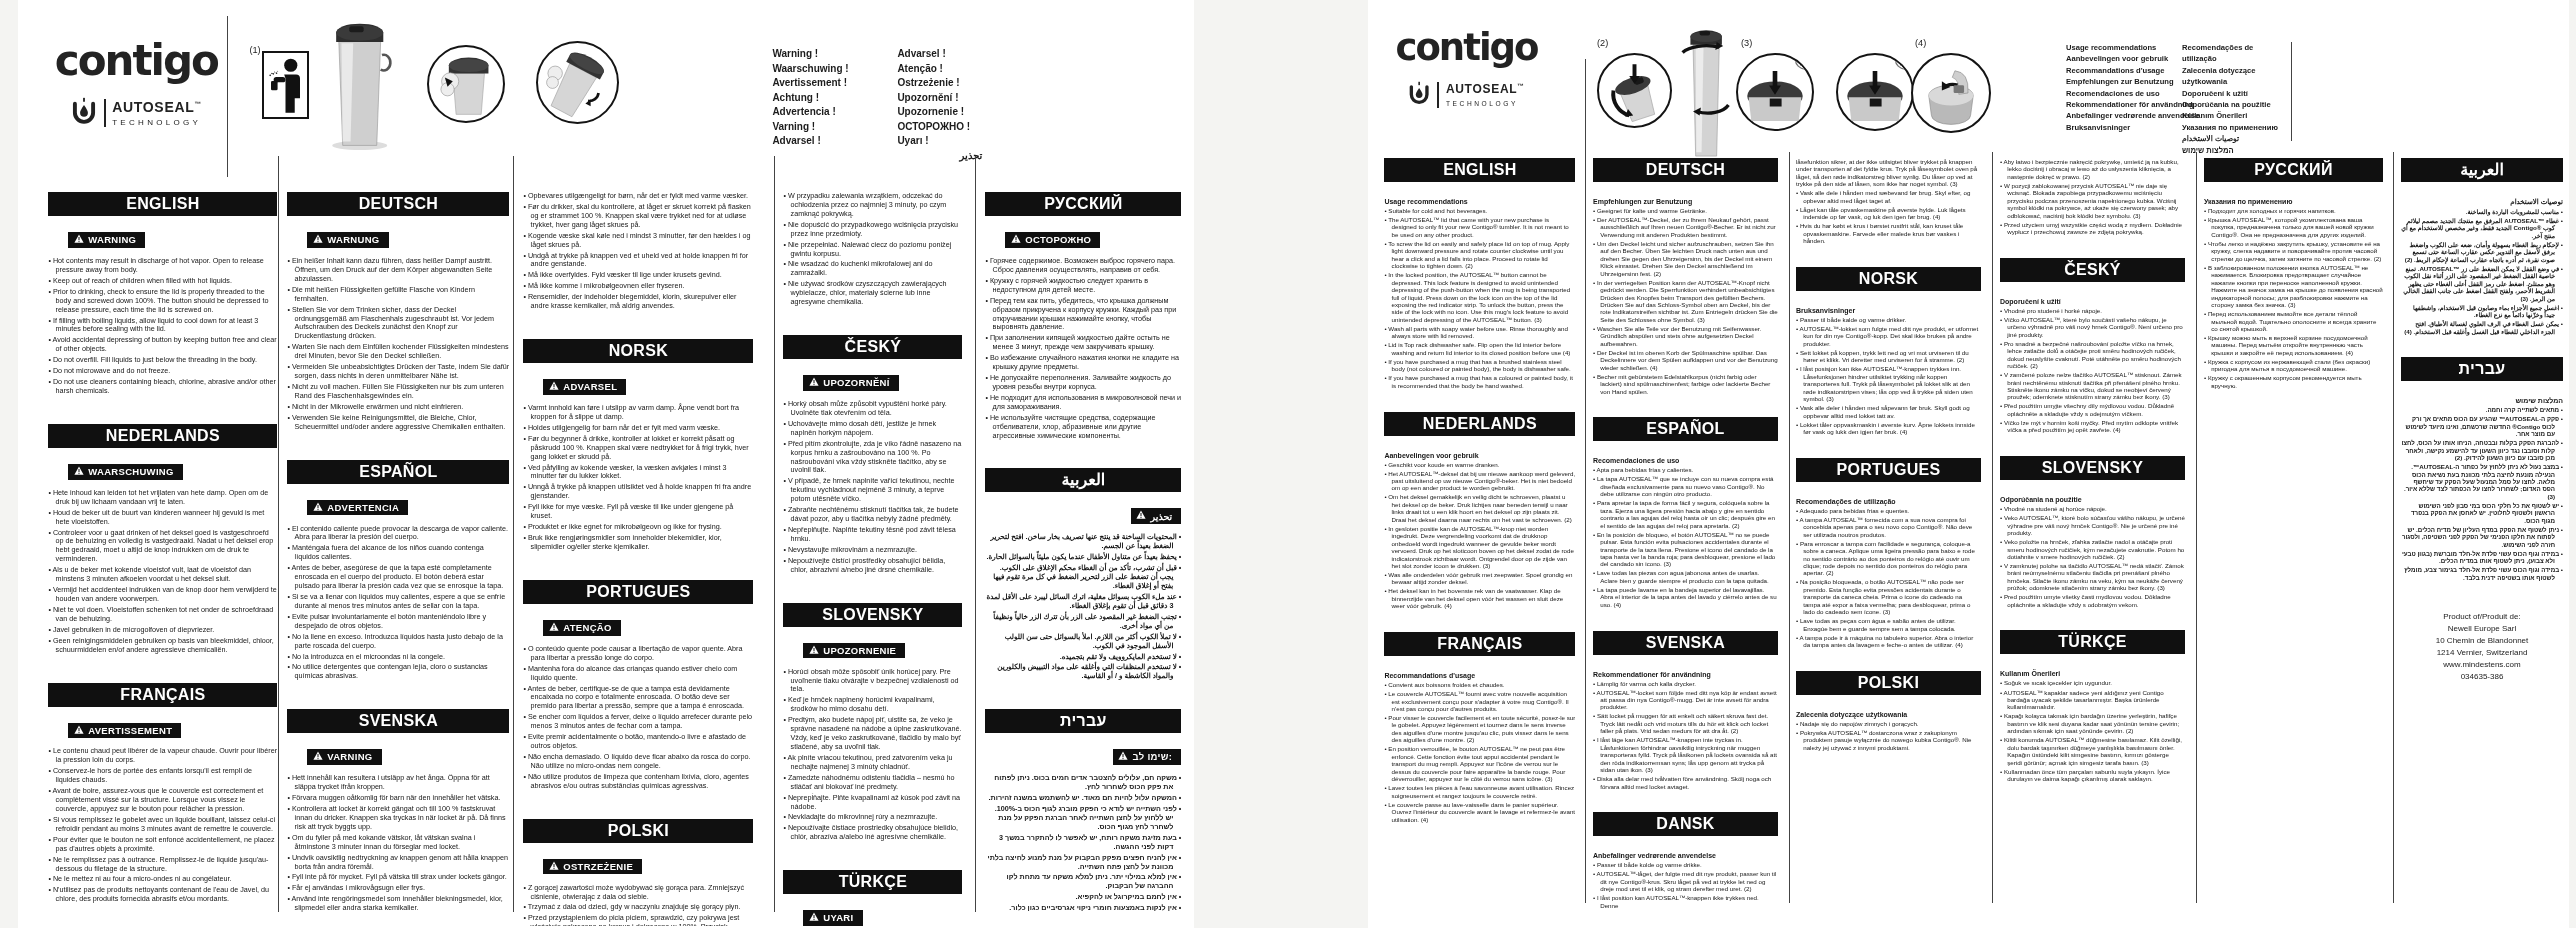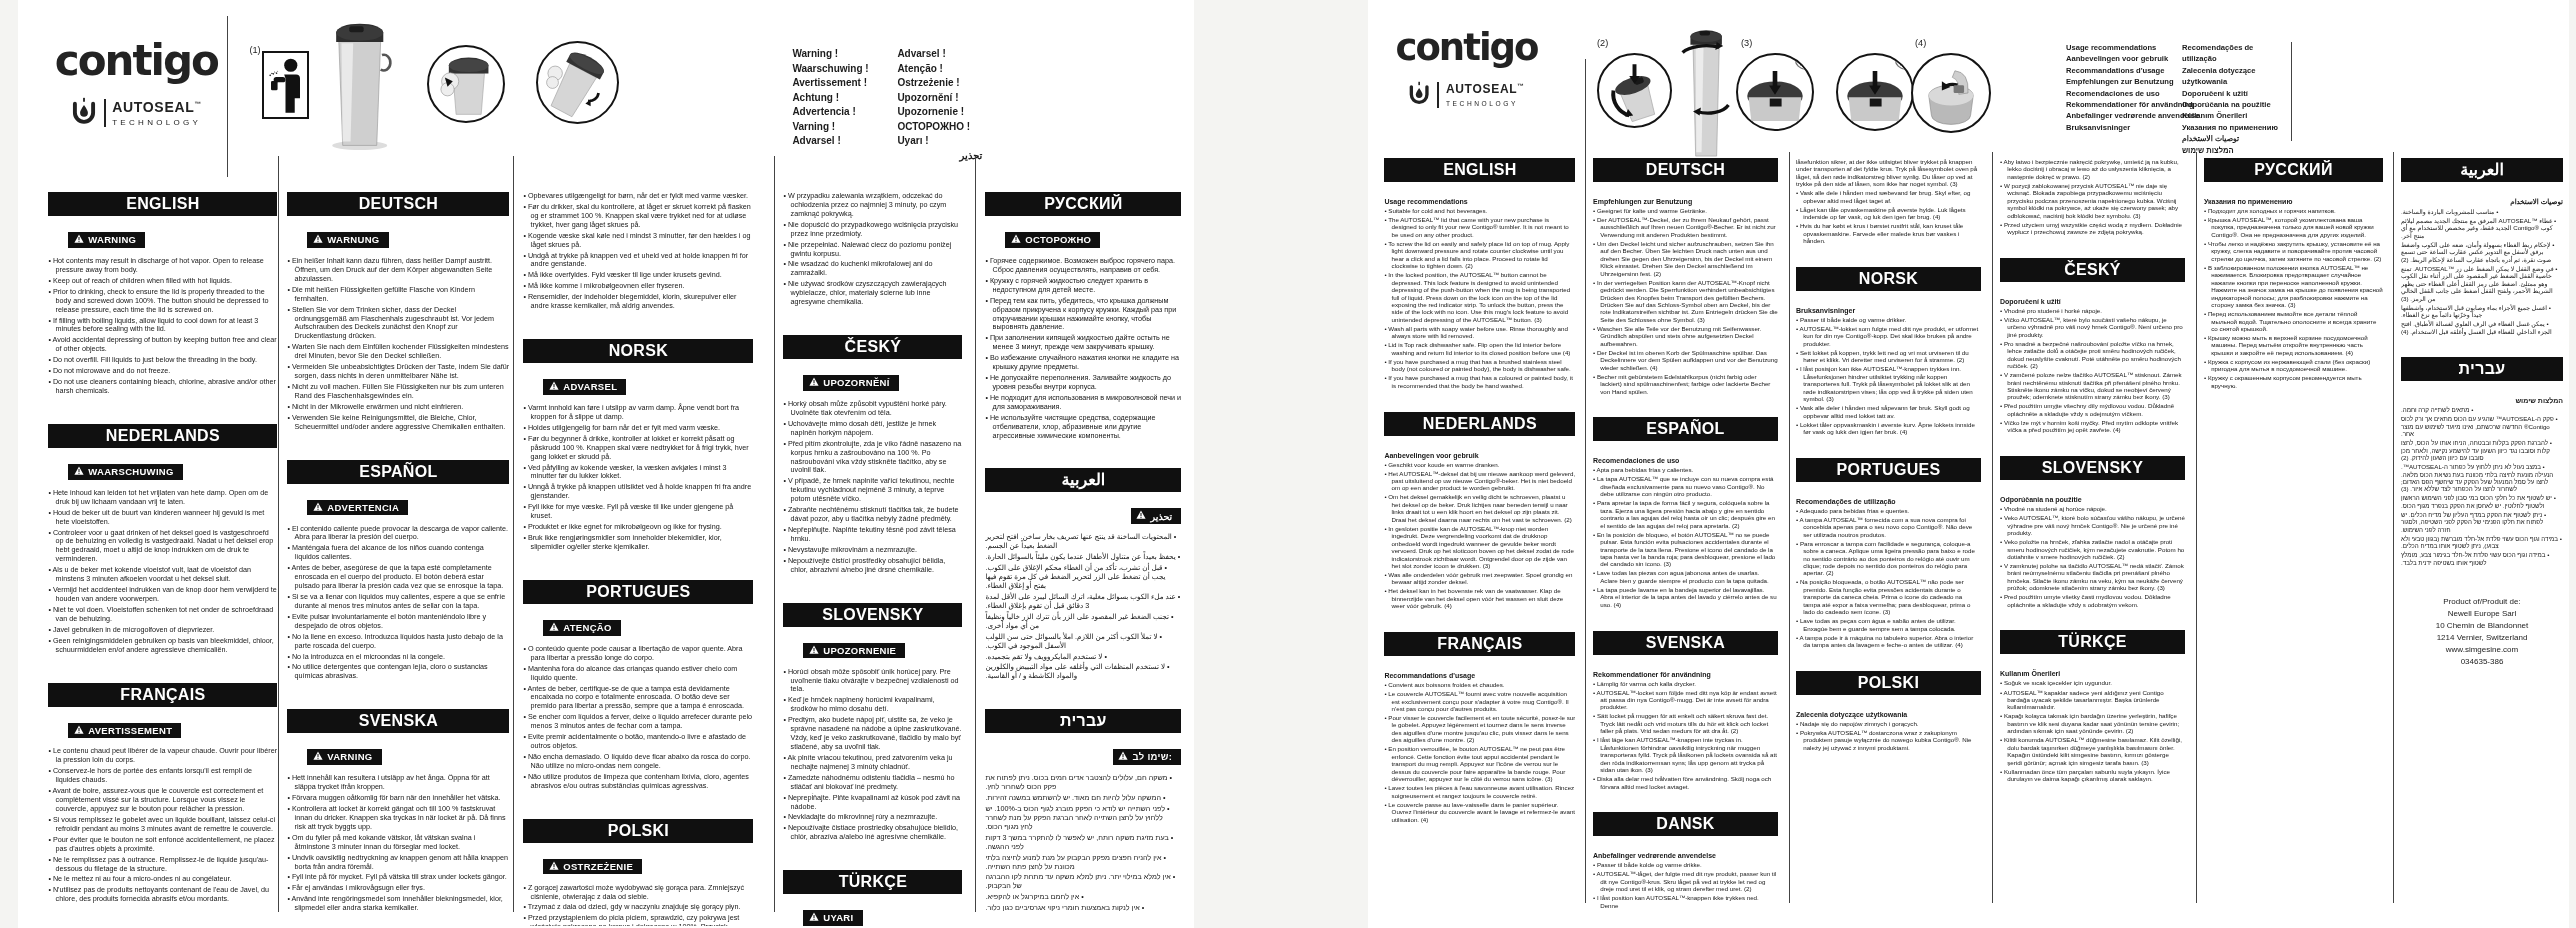--- a/index.html
+++ b/index.html
@@ -26,21 +26,21 @@
   .hbar{background:#101010;color:#fff;font-weight:bold;text-align:center;
         font-size:16px;line-height:24px;height:24px;letter-spacing:0.3px;margin-bottom:16px;}
   .warnline{margin-bottom:9.2px;margin-left:20px;}
   .warnbox{display:inline-flex;align-items:center;gap:4.6px;background:#101010;color:#fff;
            font-weight:bold;font-size:9.5px;padding:2px 9.2px 2.6px 5.3px;letter-spacing:0.3px;}
   .sec{margin-bottom:28px;}
   #page-right .sec{margin-bottom:22.3px;}
   .b{font-size:7.2px;line-height:1.24;padding-left:7.2px;text-indent:-7.2px;margin-bottom:2px;}
   .b::before{content:"•  ";}
   #page-right .b{font-size:6.2px;line-height:1.2;margin-bottom:1.6px;}
-  .rtl .b{direction:rtl;text-align:left;padding-left:0;padding-right:8px;text-indent:-8px;}
+  .rtl .b{direction:rtl;text-align:right;padding-left:0;padding-right:8px;text-indent:-8px;font-weight:bold;}
   .cont{font-size:6.2px;line-height:1.2;margin-bottom:1.6px;}
   .sectitle{font-weight:bold;font-size:7px;margin-bottom:2px;}
   .wordlist div{font-size:10px;font-weight:bold;line-height:1.45;color:#1c1c1c;}
   .wordlist .ar{direction:rtl;}
   .uselist div{font-size:7.6px;font-weight:bold;line-height:1.5;color:#1c1c1c;}
   .prodinfo{margin-top:30px;text-align:center;font-size:8px;line-height:1.5;color:#222;}
   .circ{position:absolute;border:2px solid #141414;border-radius:50%;background:#fff;
         display:flex;align-items:center;justify-content:center;overflow:hidden;}
   .figbox{position:absolute;border:2.6px solid #141414;background:#fff;display:flex;
           align-items:center;justify-content:center;}
@@ -104,21 +104,21 @@
             <path d="M30 34 h46 l-5 70 h-36 z" fill="#d6d6d6" stroke="#a8a8a8"></path>
             <path d="M24 22 a29 11 0 0 1 58 0 v12 h-58 z" fill="#333"></path>
             <ellipse cx="53" cy="22" rx="29" ry="9" fill="#444"></ellipse>
           </g>
           <circle cx="20" cy="40" r="11" fill="#eee" stroke="#999"></circle>
           <circle cx="16" cy="54" r="9" fill="#eee" stroke="#999"></circle>
           <path d="M86 70 a14 14 0 0 1 -16 12" fill="none" stroke="#111" stroke-width="4"></path>
           <path d="M66 86 l8 -6 l0 10 z" fill="#111"></path>
         </svg>
     </div>
-    <div class="wordlist" style="position:absolute;left:774px;top:47px;">
+    <div class="wordlist" style="position:absolute;left:754px;top:47px;">
         <div>Warning !</div>
         <div>Waarschuwing !</div>
         <div>Avertissement !</div>
         <div>Achtung !</div>
         <div>Advertencia !</div>
         <div>Varning !</div>
         <div>Advarsel !</div>
       </div>
     <div class="wordlist" style="position:absolute;left:879px;top:47px;width:85px;">
         <div>Advarsel !</div>
@@ -731,18 +731,18 @@
         <div class="b">יש לשטוף את כל חלקי הכוס במי סבון לפני השימוש הראשון ולשטוף לחלוטין. יש לאחסן את הפקק בנפרד מגוף הכוס.</div>
         <div class="b">ניתן לשטוף את הפקק במדף העליון של מדיח הכלים. יש לפתוח את חלקו הפנימי של הפקק לפני השטיפה, ולסגור חזרה לפני השימוש.</div>
         <div class="b">במידה וגוף הכוס עשוי פלדת אל-חלד מוברשת (בגוון טבעי ולא צבוע), ניתן לשטוף אותו במדיח הכלים.</div>
         <div class="b">במידה וגוף הכוס עשוי פלדת אל-חלד בגימור צבע, מומלץ לשטוף אותו בשטיפה ידנית בלבד.</div>
       </div>
       <div class="prodinfo">
         <div>Product of/Produit de:</div>
         <div>Newell Europe Sarl</div>
         <div>10 Chemin de Blandonnet</div>
         <div>1214 Vernier, Switzerland</div>
-        <div>www.simgesine.com</div>
+        <div>www.mindestens.com</div>
         <div>034635-386</div>
       </div>
     </div>
 </div>
 
 
 </body></html>

